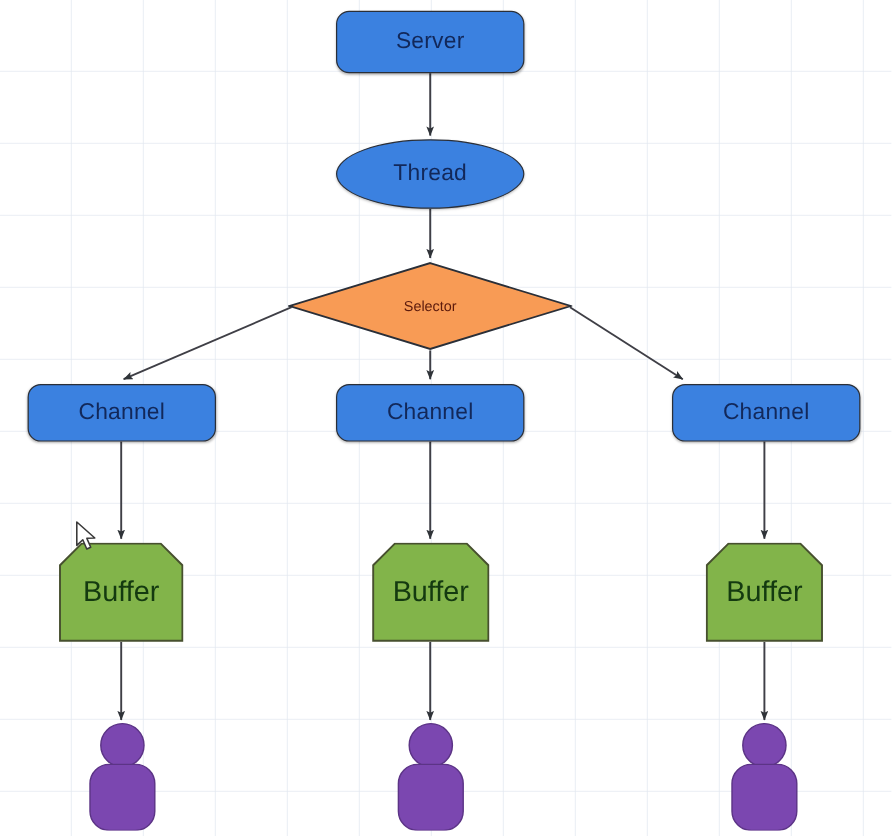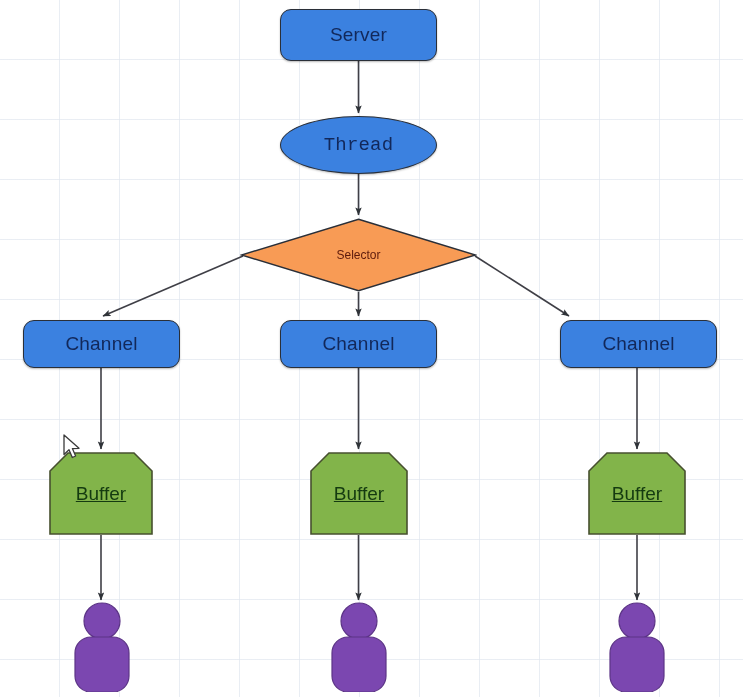--- a/index.html
+++ b/index.html
@@ -45,21 +45,20 @@
     border-radius: 11px;
     color: #12285a;
     box-shadow: 0 1px 2px rgba(0,0,0,0.28);
   }
   .node-ellipse {
     background: #3b81e0;
     border: 1.5px solid #2a2f38;
     border-radius: 50%;
     color: #12285a;
     box-shadow: 0 1px 2px rgba(0,0,0,0.25);
-    font-family: Liberation Mono, monospace;
   }
   .node-diamond-wrap {
     position: absolute;
   }
   .node-diamond-wrap .diamond-svg {
     position: absolute;
     left: 0;
     top: 0;
   }
   .node-diamond-label {
@@ -85,24 +84,23 @@
   }
   .node-oct-label {
     position: absolute;
     left: 0;
     top: 0;
     width: 100%;
     height: 100%;
     display: flex;
     align-items: center;
     justify-content: center;
-    font-size: 19px;
+    font-size: 24px;
     color: #143a10;
     user-select: none;
-    text-decoration: underline;
   }
   .actor {
     position: absolute;
   }
   .cursor {
     position: absolute;
     pointer-events: none;
   }
 </style>
 </head>

